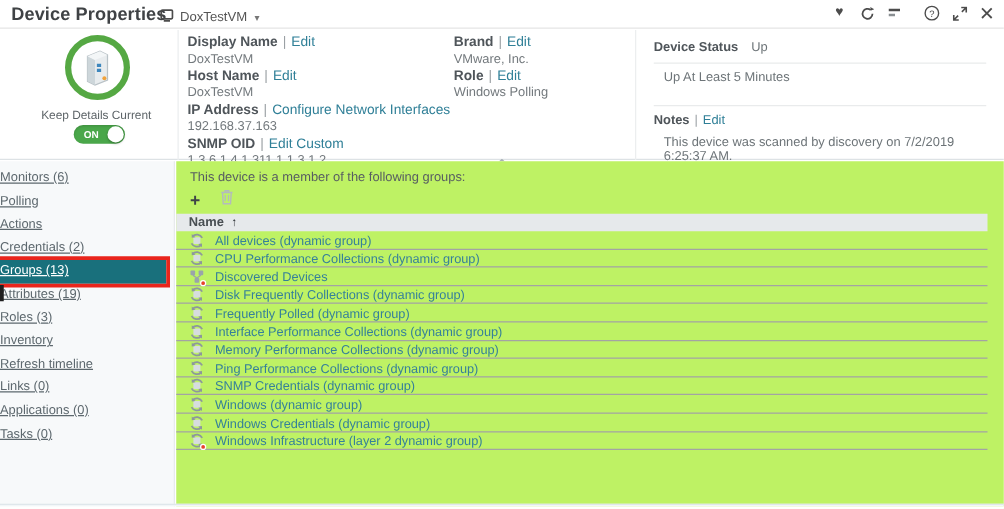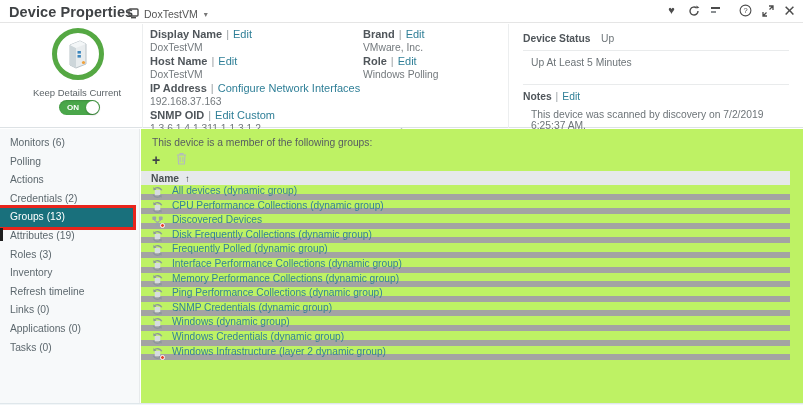--- a/index.html
+++ b/index.html
@@ -46,34 +46,34 @@
   .notes-head { margin-top:17px; font-size:10.3px; }
   .notes-text { font-size:10.3px; color:#6d7478; padding-left:8px; margin-top:7px; }
 
   .collapse-chevron { position:absolute; left:396px; bottom:1px; width:11px; height:6px; cursor:pointer; }
 
   
   .body { position:absolute; top:129px; left:0; right:0; bottom:2px; background:#fff; }
   .page-edge { position:absolute; left:0; right:0; bottom:0; height:2px; background:#f2f6f8; border-top:1px solid #dfe7eb; }
 
   .sidebar { position:absolute; left:0; top:0; bottom:0; width:140px; background:#f7f9fa; border-right:1px solid #e7eaec; padding-top:5px; }
-  .sb-item { height:18.6px; line-height:18.6px; padding-left:10px; font-size:10.3px; color:#5d686e; cursor:pointer; white-space:nowrap; }
+  .sb-item { height:18.6px; line-height:18.6px; font-size:10.3px; color:#5d686e; cursor:pointer; white-space:nowrap;text-decoration:underline; }
   .sb-item.sel { width:133px; background:#19707c; color:#fff; outline:3px solid #e9251c; }
   .black-mark { position:absolute; left:0; top:99px; width:3px; height:13px; background:#1f1f1f; }
 
   .main { position:absolute; left:141px; top:0; right:0; bottom:0; background:#bef264; }
   .groups-intro { margin:8px 0 0 11px; font-size:10.3px; color:#575d61; }
   .g-toolbar { margin:5px 0 4px 11px; display:flex; align-items:center; gap:16px; height:14px; }
   .tb-add { font-size:14px; font-weight:700; color:#3f4447; line-height:14px; cursor:pointer; }
   .tb-del { cursor:default; }
 
   .g-table { margin-right:13px; }
   .g-head { height:14px; background:#e6e9eb; display:flex; align-items:center; padding-left:10px; font-size:10.3px; font-weight:700; color:#494f53; }
   .g-sort { margin-left:6px; font-size:9.5px; color:#33383b; font-weight:700; cursor:pointer; }
-  .g-row { height:14.6px; display:flex; align-items:flex-start; border-bottom:6px solid #a3a3a3; padding-left:10px; cursor:pointer; }
+  .g-row { height:14.6px; display:flex; align-items:flex-end; border-bottom:1px solid #a3a3a3; padding-left:10px; cursor:pointer; }
   .g-icon { position:relative; width:13px; height:13px; margin-right:8px; flex:0 0 13px; }
   .g-icon .dot { position:absolute; right:-1px; bottom:-1px; width:5px; height:5px; border-radius:50%; background:#e6432c; border:1px solid #fff; }
   .g-link { font-size:10.2px; color:#35809a; text-decoration:none; white-space:nowrap; }
 </style>
 </head>
 <body>
 
 <div id="dialog">
 
   <div class="hdr">

